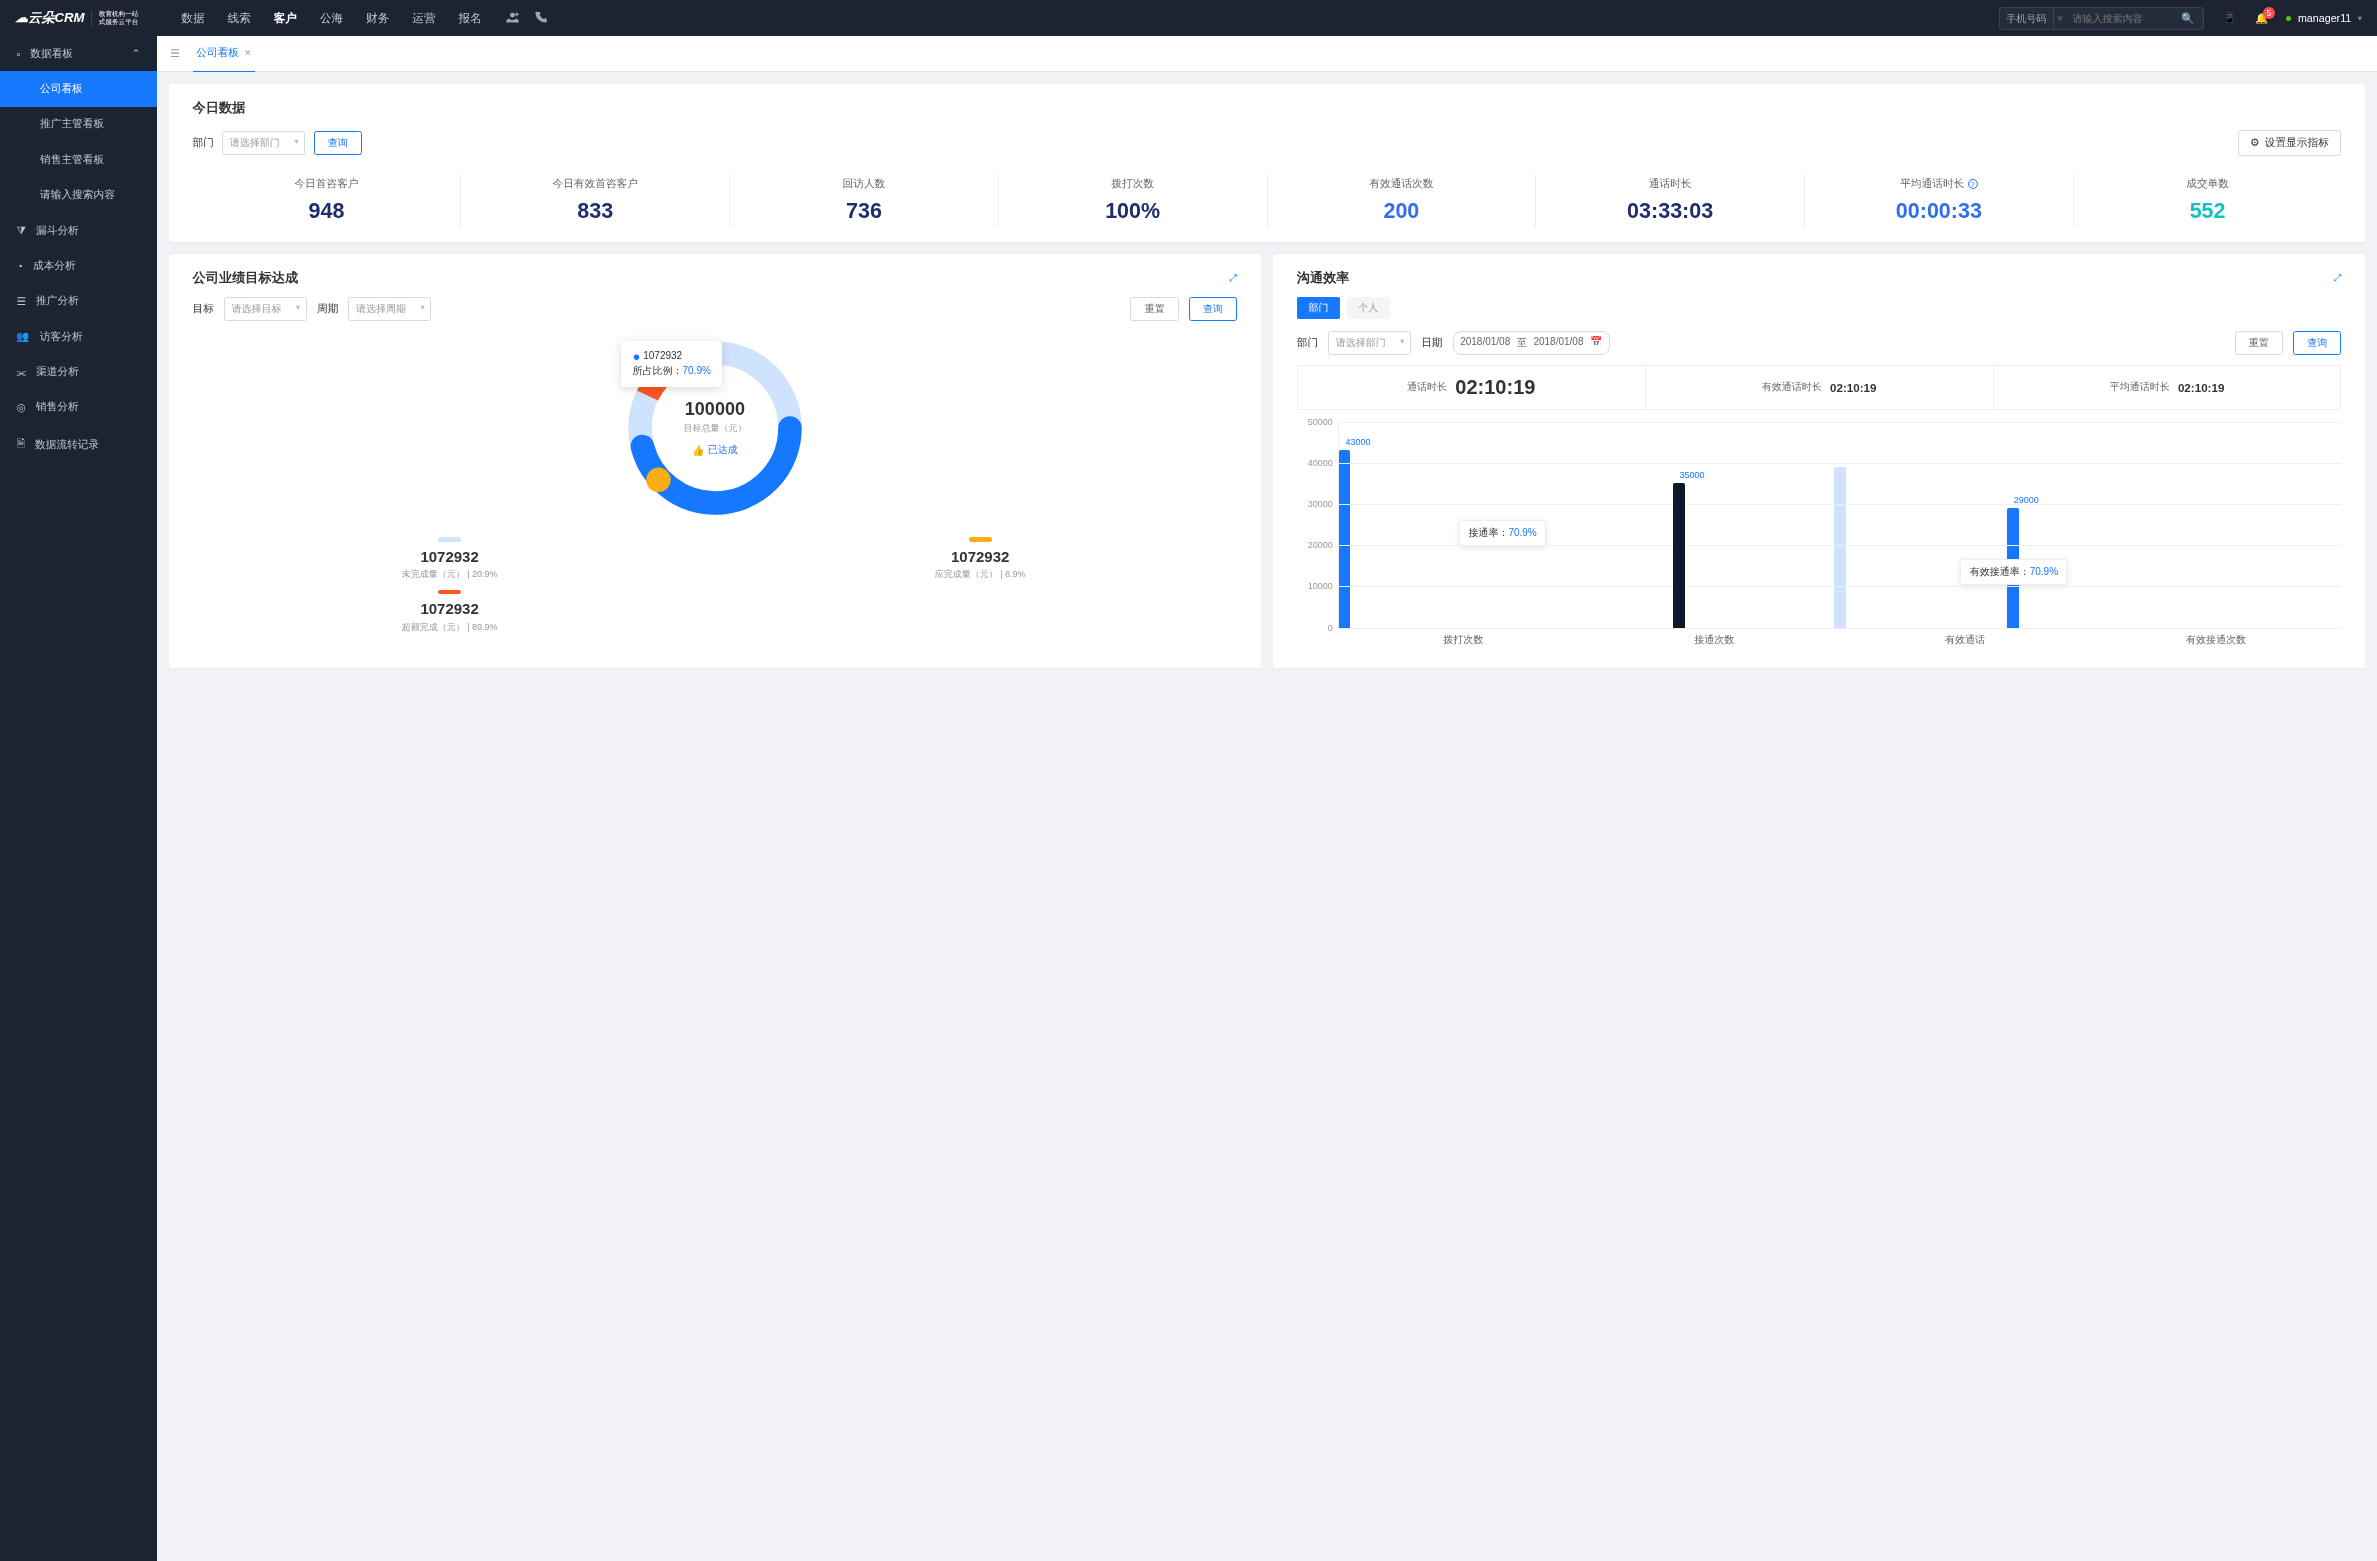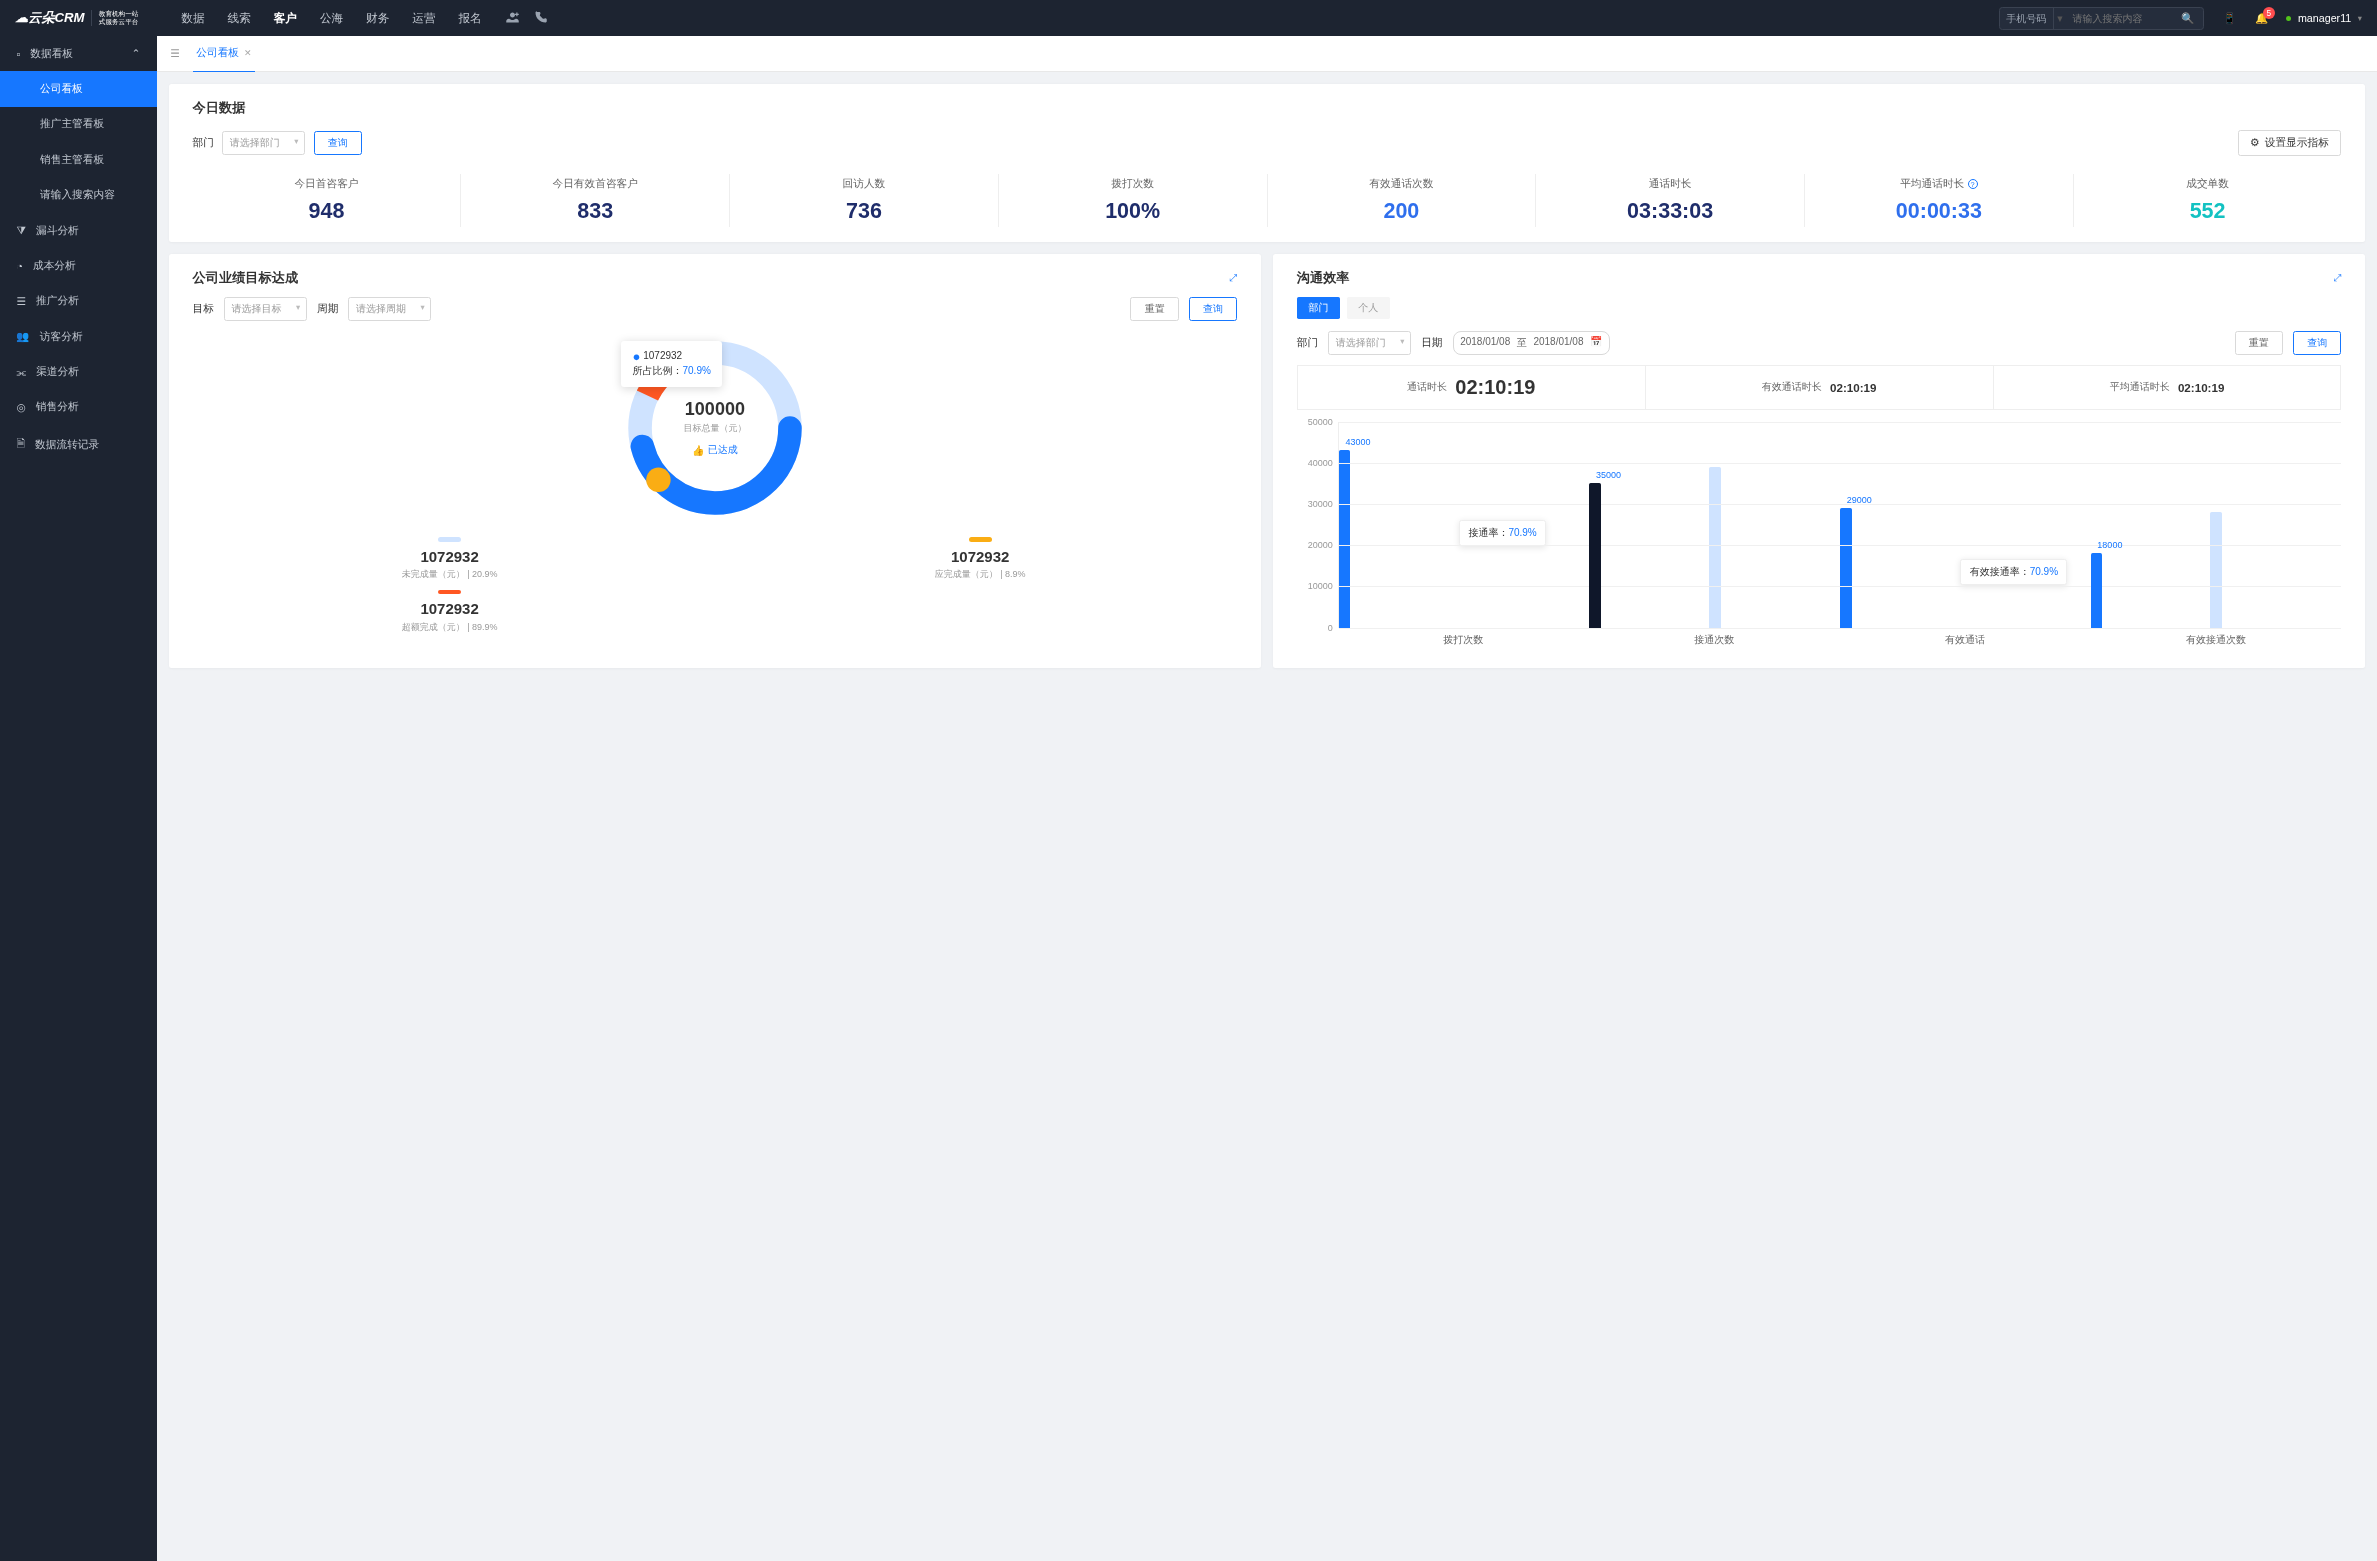--- a/index.html
+++ b/index.html
@@ -364,26 +364,20 @@
                     <div class="vbar" style="height: 78%; background: rgb(207, 227, 255); position: absolute; left: calc(50% - 5.8px);"></div>
                     <div class="vbar" style="height: 70%; background: #0f172a; z-index: 2;">
                       <span class="dlabel">35000</span>
                     </div>
                   </div>
                   <div class="bar-group">
                     <div class="vbar" style="height: 58%; background: rgb(22, 119, 255);">
                       <span class="dlabel">29000</span>
                     </div>
                   </div>
-                  <div class="bar-group">
-                    <div class="vbar" style="height: 56%; background: rgb(207, 227, 255); position: absolute; left: calc(50% - 5.8px);"></div>
-                    <div class="vbar" style="height: 36%; background: rgb(22, 119, 255); z-index: 2;">
-                      <span class="dlabel">18000</span>
-                    </div>
-                  </div>
                 </div>
               <div class="note" style="top:45%;left:12%;"><span>接通率：</span><span class="pct">70.9%</span></div>
               <div class="note" style="top:64%;left:62%;"><span>有效接通率：</span><span class="pct">70.9%</span></div>
             <div class="grid-line" style="top: 100%;"></div>
                 <div class="grid-line" style="top: 80%;"></div>
                 <div class="grid-line" style="top: 60%;"></div>
                 <div class="grid-line" style="top: 40%;"></div>
                 <div class="grid-line" style="top: 20%;"></div>
                 <div class="grid-line" style="top: 0%;"></div>
               </div>

